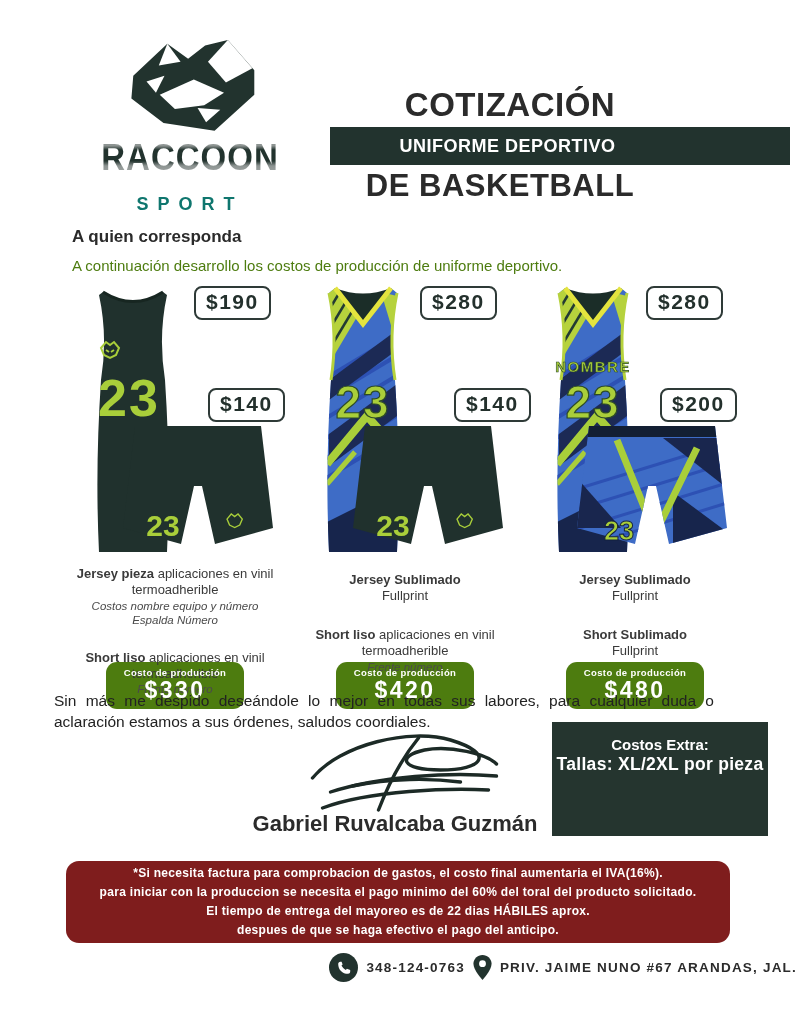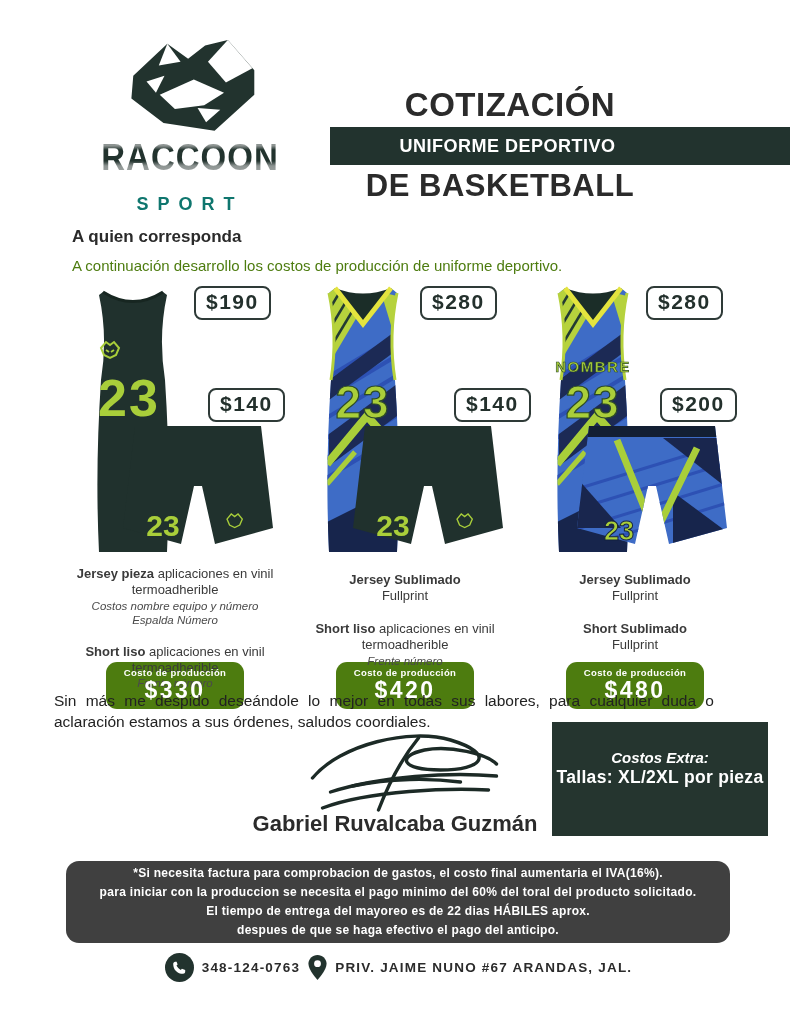--- a/index.html
+++ b/index.html
@@ -32,42 +32,42 @@
   .uniform{height:280px;position:relative;}
   .jersey{position:absolute;left:3px;top:0;}
   .shorts{position:absolute;left:63px;top:138px;}
   .shorts.s3{left:57px;}
   .tag{position:absolute;background:#fff;border:2.5px solid #2e3a37;border-radius:8px;
     padding:2px 10px 4px;font-size:21px;font-weight:800;letter-spacing:1.5px;color:#23302c;z-index:5;white-space:nowrap;}
   .desc{height:88px;text-align:center;font-size:13px;color:#3a3a3a;line-height:1.26;margin-top:2px;}
   .desc p{margin:0;}
   .desc .it{font-style:italic;font-size:11.5px;color:#4a4a4a;}
   .desc .plain{font-size:13px;}
-  .desc .gap{margin-top:16px;}
+  .desc .gap{margin-top:22px;}
   .desc.pad{padding-top:6px;height:82px;}
   .badge{width:fit-content;margin:8px auto 14px;background:#4d7c0f;color:#fff;border-radius:11px;
     padding:5px 18px 7px;text-align:center;}
   .badge .bl{font-size:9.5px;font-weight:700;letter-spacing:.4px;}
   .badge .bv{font-size:23px;font-weight:800;letter-spacing:2.5px;line-height:1.05;}
 
   
   .closing{position:absolute;left:54px;width:660px;top:691px;font-size:15.5px;color:#222;text-align:justify;line-height:1.35;}
   .sig-svg{position:absolute;left:298px;top:726px;}
   .sig-name{position:absolute;left:225px;width:340px;top:811px;text-align:center;font-size:22px;font-weight:800;color:#2b2b2b;}
   .sig-role{position:absolute;left:225px;width:340px;top:840px;text-align:center;font-size:14px;letter-spacing:1.5px;color:#3a3a3a;}
 
   .extra{position:absolute;left:552px;top:722px;width:216px;height:114px;background:#25352f;color:#fff;text-align:center;}
-  .extra-title{font-size:15px;font-weight:700;margin-top:27px;font-style:italic;}
+  .extra-title{font-size:15px;font-weight:700;margin-top:14px;}
   .extra-detail{font-size:17.5px;font-weight:700;margin-top:1px;letter-spacing:.3px;}
 
   
-  .terms{position:absolute;left:66px;top:861px;width:664px;height:82px;background:#404040;border-radius:13px;
+  .terms{position:absolute;left:66px;top:861px;width:664px;height:82px;background:#7f1d1d;border-radius:13px;
     color:#fff;display:flex;flex-direction:column;justify-content:center;text-align:center;
     font-size:12px;font-weight:700;line-height:1.58;letter-spacing:.3px;}
-  .contact{position:absolute;left:0;right:0;top:953px;display:flex;justify-content:center;align-items:center;gap:8px;
+  .contact{position:absolute;left:0;right:0;top:953px;display:flex;justify-content:flex-end;align-items:center;gap:8px;
     font-size:13.5px;font-weight:700;letter-spacing:1.2px;color:#2b2b2b;}
   .cicon{width:29px;height:29px;border-radius:50%;background:#22332e;display:flex;align-items:center;justify-content:center;}
 </style>
 </head>
 <body>
 
 <div class="page">
 
   <div class="brand">
     <svg class="brand-head" viewBox="0 0 160 110">

